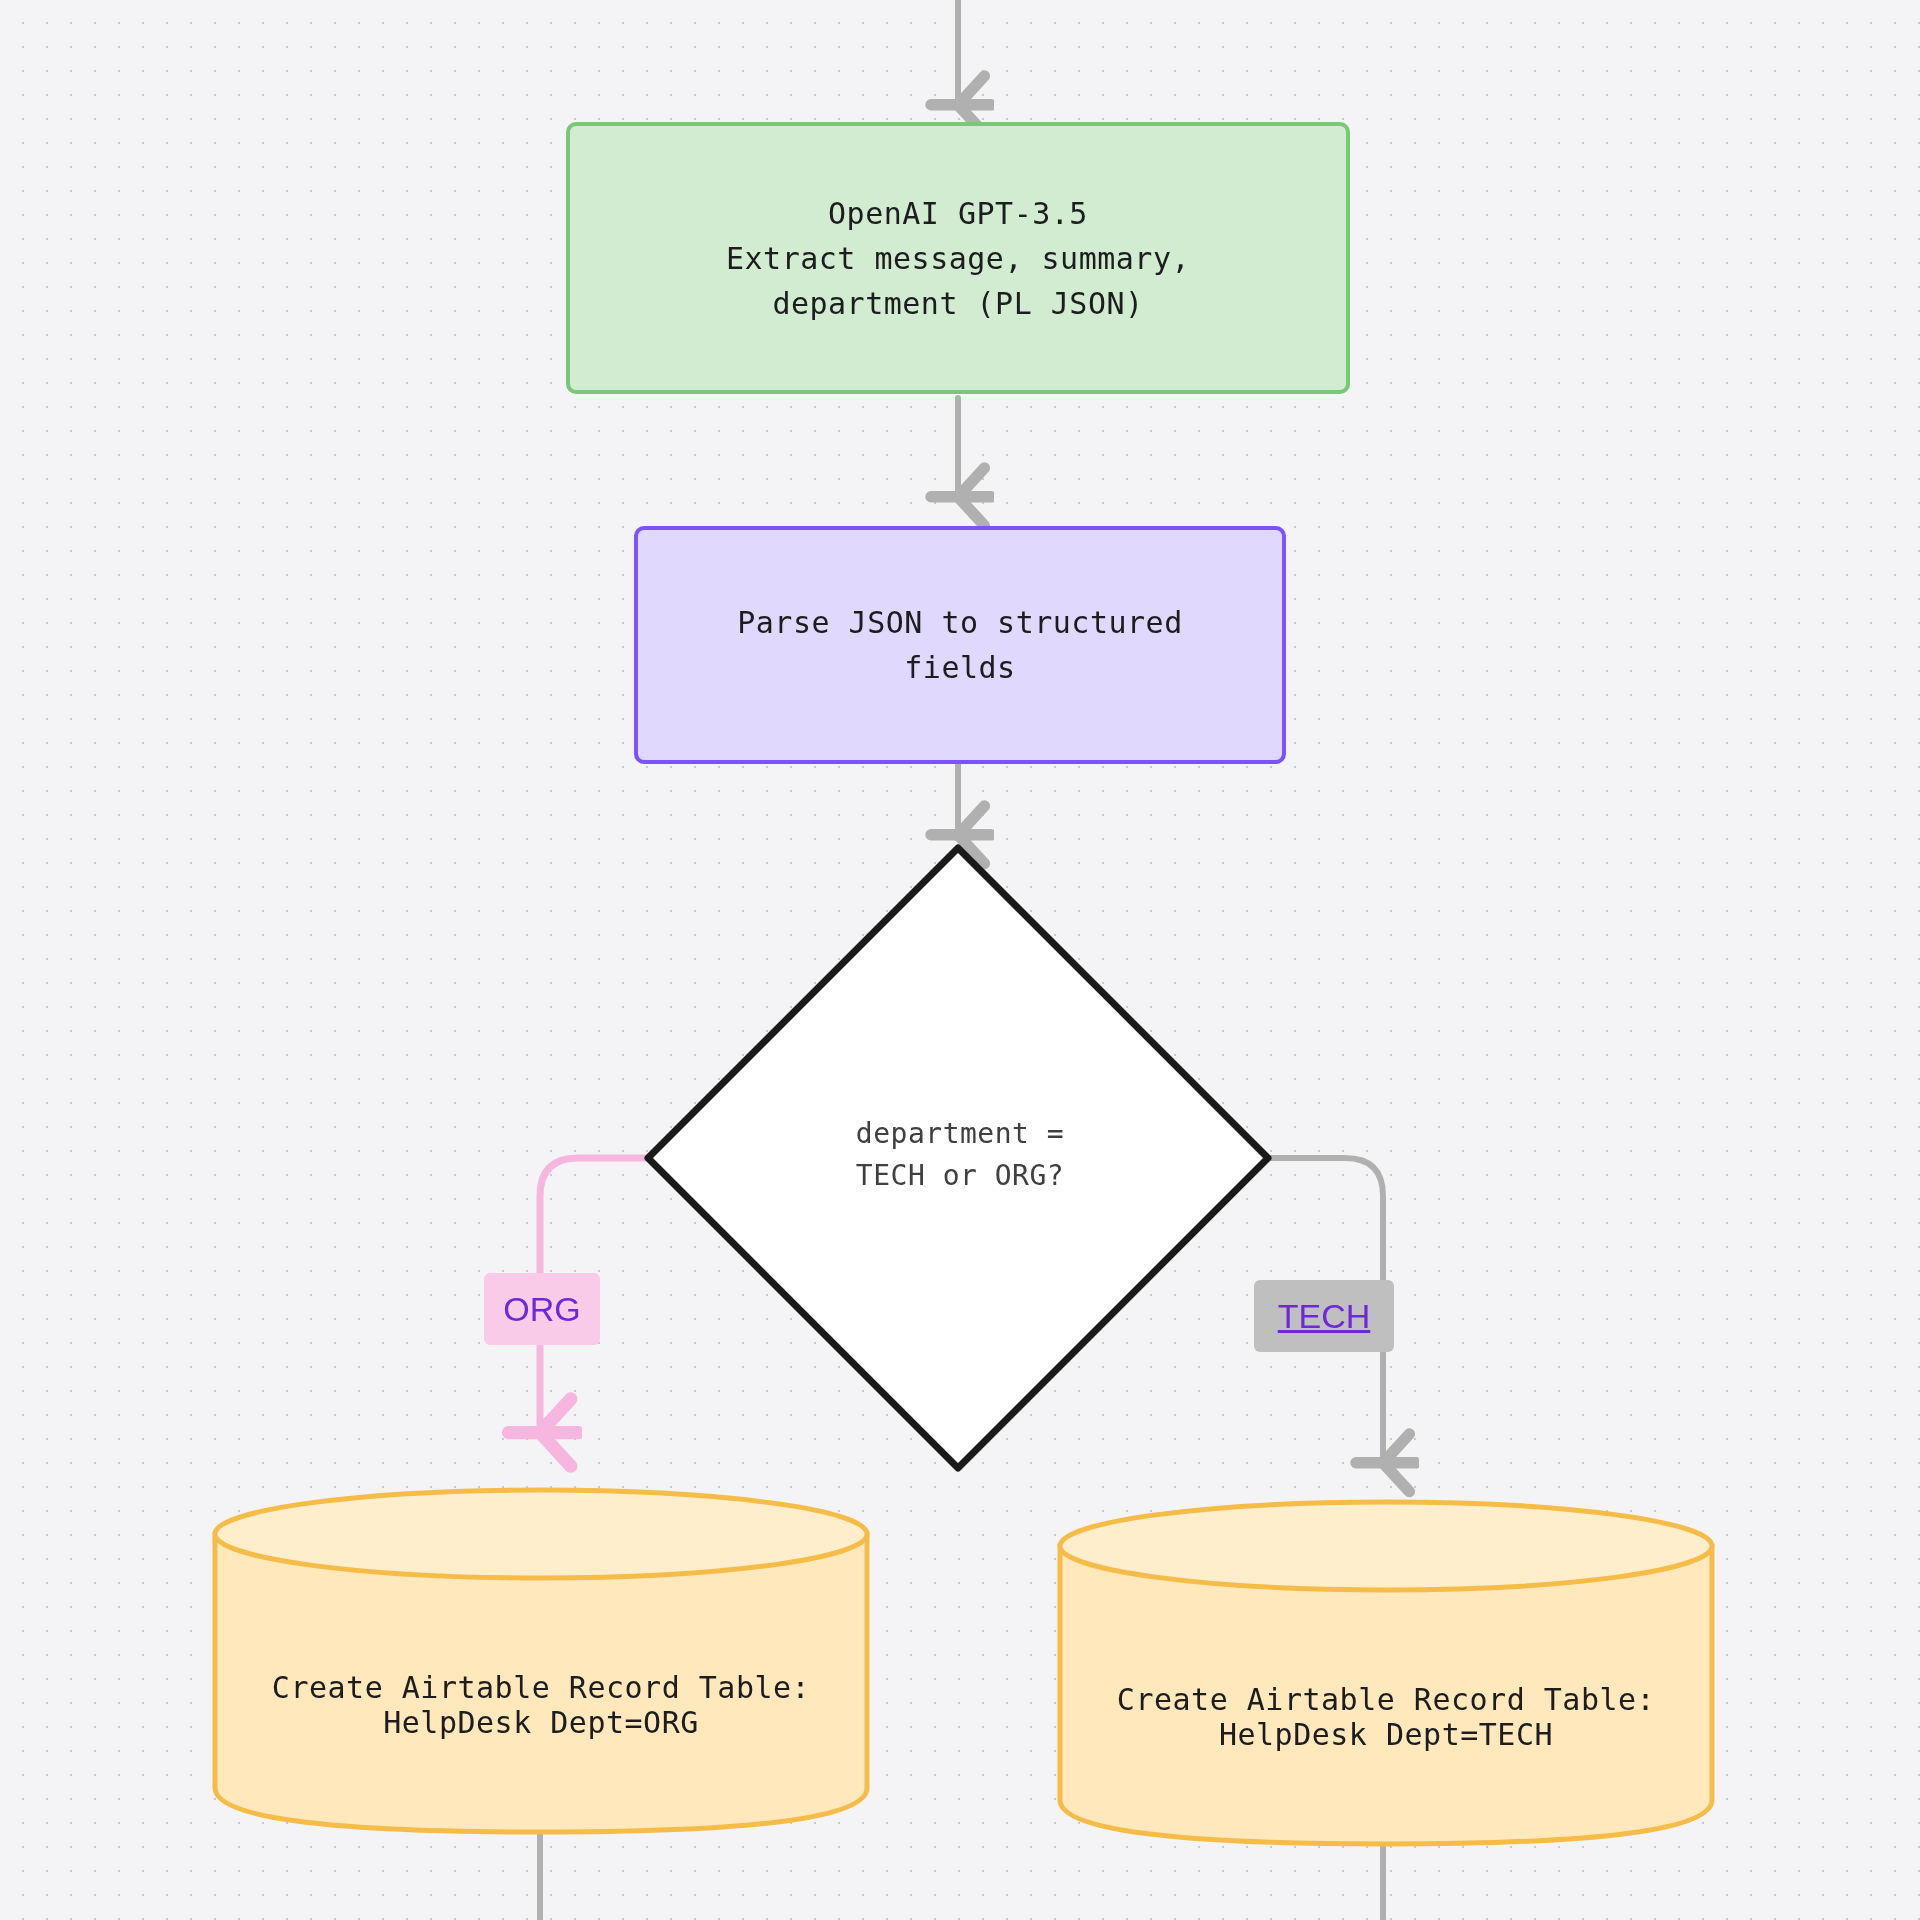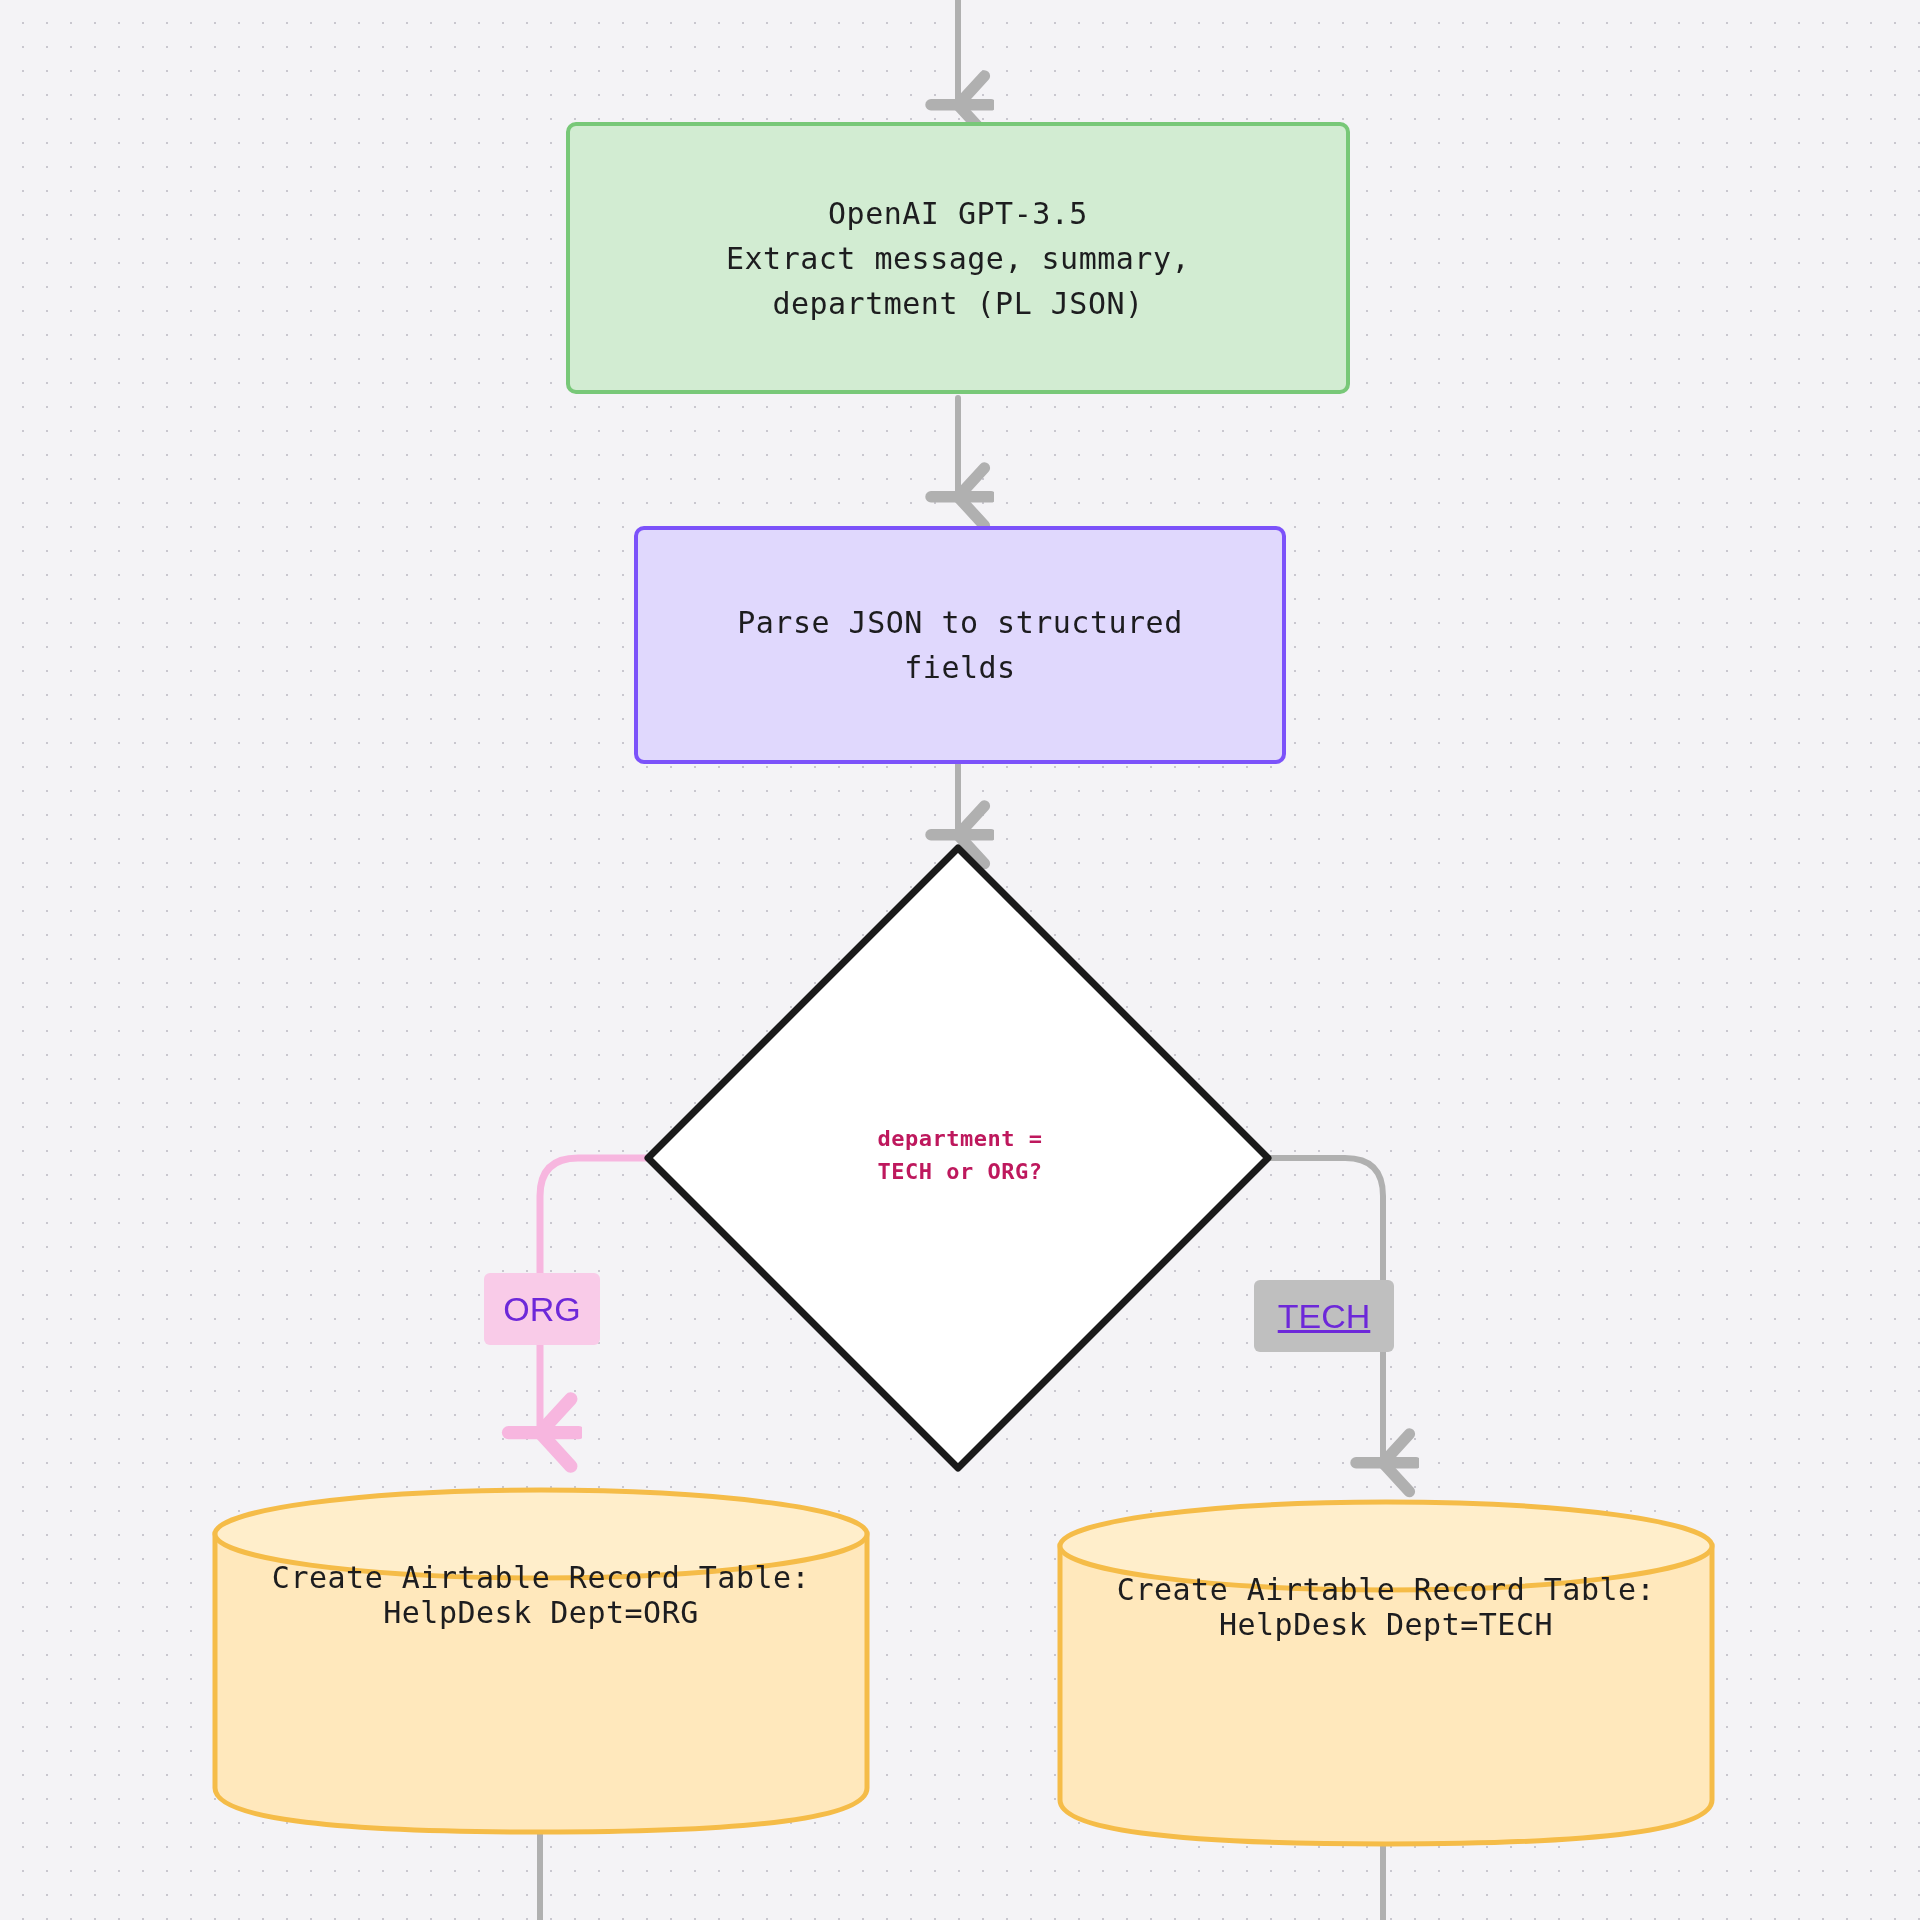--- a/index.html
+++ b/index.html
@@ -22,22 +22,22 @@
   .proc{border-radius:10px;}
   .proc .txt{font-size:30px;color:#1d1d1f;letter-spacing:.5px;}
 
   #node-llm{left:566px;top:122px;width:784px;height:272px;
     background:#d2ecd2;border:4px solid #78c878;}
   #node-parse{left:634px;top:526px;width:652px;height:238px;
     background:#e0d8fd;border:4px solid #7c52fa;}
 
   
   #node-decision-label{left:700px;top:1090px;width:520px;height:130px;}
-  #node-decision-label .txt{font-size:22px;color:#be185d;letter-spacing:.5px;font-weight:bold;}
-  .cyl-text{position:absolute;display:flex;align-items:flex-start;justify-content:center;
+  #node-decision-label .txt{font-size:28px;color:#404040;letter-spacing:.5px;}
+  .cyl-text{position:absolute;display:flex;align-items:flex-end;justify-content:center;
             text-align:center;}
   .cyl-text .txt{font-size:30px;color:#1d1d1f;letter-spacing:.5px;}
   #txt-db-org{left:215px;top:1560px;width:652px;height:180px;}
   #txt-db-tech{left:1060px;top:1572px;width:652px;height:180px;}
 
   
   .elabel{position:absolute;box-sizing:border-box;border-radius:6px;
           display:flex;align-items:center;justify-content:center;
           font-family:"Liberation Sans","DejaVu Sans",sans-serif;
           font-size:34px;color:#6d28d9;}

